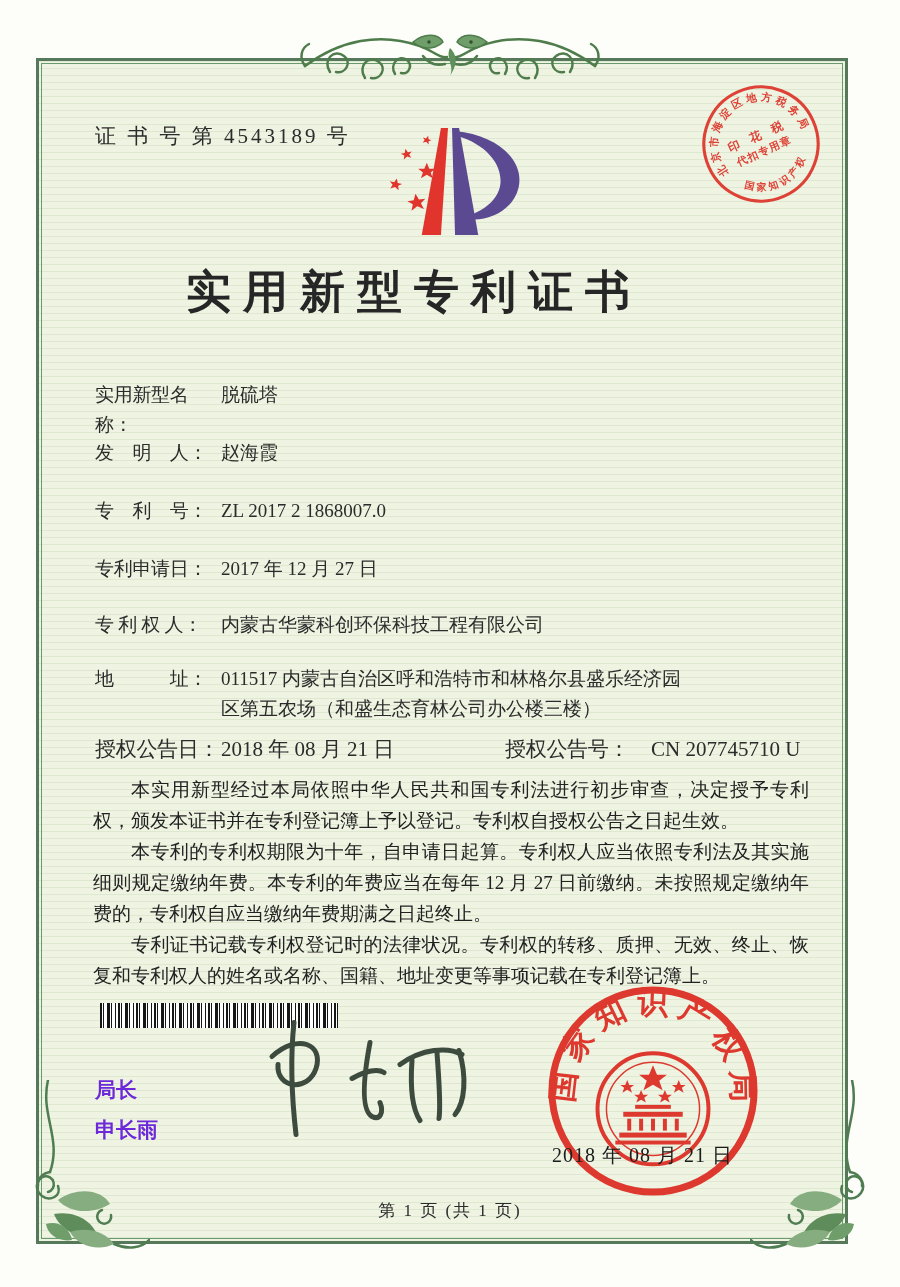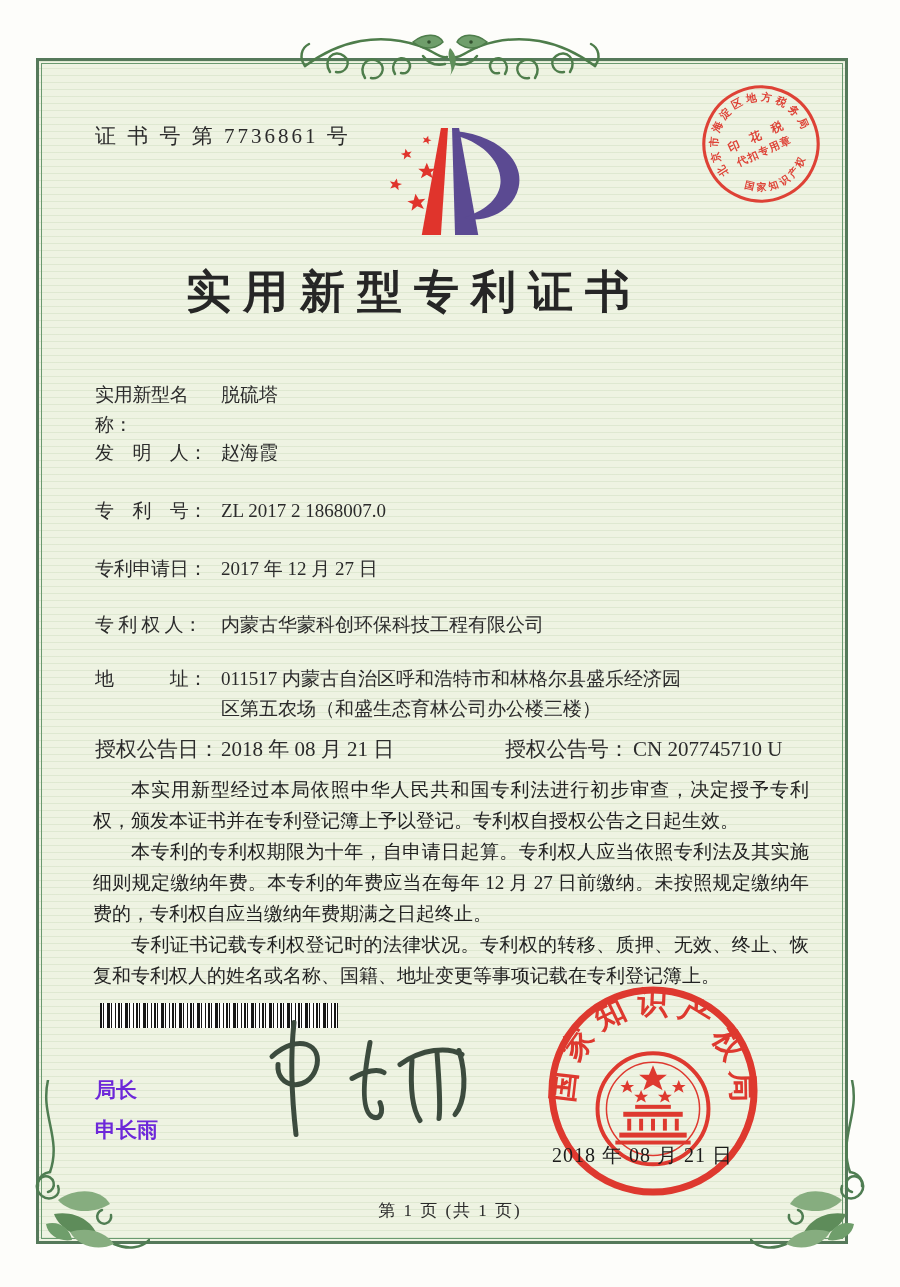--- a/index.html
+++ b/index.html
@@ -95,21 +95,21 @@
       <path d="M84,130 a7,7 0 1 0 9,5"></path>
     </g>
     <g stroke="none">
       <path d="M40,120 C60,106 84,110 92,124 C76,134 52,134 40,120 Z" fill="#86ad7f"></path>
       <path d="M36,134 C58,130 76,142 80,158 C62,160 42,150 36,134 Z" fill="#5e8c5a"></path>
       <path d="M52,152 C70,146 88,152 96,164 C80,172 60,166 52,152 Z" fill="#86ad7f"></path>
       <path d="M28,144 C40,140 52,148 54,160 C42,162 30,156 28,144 Z" fill="#6f9e6b"></path>
     </g>
   </svg>
 
-  <div class="cert-no">证 书 号 第 7736861 号</div>
+  <div class="cert-no">证 书 号 第 4543189 号</div>
 
   <svg class="logo" viewBox="0 0 150 115" xmlns="http://www.w3.org/2000/svg">
     <defs>
       <path id="star" d="M0,-10 L2.9,-3.1 10,-3.1 4.5,1.2 6.9,8.1 0,4 -6.9,8.1 -4.5,1.2 -10,-3.1 -2.9,-3.1 Z"></path>
     </defs>
     <g fill="#e0342c">
       <use href="#star" transform="translate(52,16) scale(0.45) rotate(18)"></use>
       <use href="#star" transform="translate(32,30) scale(0.55) rotate(-12)"></use>
       <use href="#star" transform="translate(52,47) scale(0.85)"></use>
       <use href="#star" transform="translate(21,60) scale(0.62) rotate(12)"></use>
@@ -164,21 +164,21 @@
     <span class="field-label">地　　　址：</span>
     <span class="field-value">011517 内蒙古自治区呼和浩特市和林格尔县盛乐经济园
 区第五农场（和盛生态育林公司办公楼三楼）</span>
   </div>
   <div class="row-split" style="left:95px;top:734px;">
     <span class="field-label" style="width:126px;flex-shrink:0;">授权公告日：</span>
     <span class="field-value">2018 年 08 月 21 日</span>
   </div>
   <div class="row-split" style="left:505px;top:734px;">
     <span class="field-label" style="flex-shrink:0;">授权公告号：</span>
-    <span class="field-value" style="margin-left:2px;">CN 207745710 U</span>
+    <span class="field-value" style="margin-left:20px;">CN 207745710 U</span>
   </div>
 
   <div class="body-text">
     <p>本实用新型经过本局依照中华人民共和国专利法进行初步审查，决定授予专利权，颁发本证书并在专利登记簿上予以登记。专利权自授权公告之日起生效。</p>
     <p>本专利的专利权期限为十年，自申请日起算。专利权人应当依照专利法及其实施细则规定缴纳年费。本专利的年费应当在每年 12 月 27 日前缴纳。未按照规定缴纳年费的，专利权自应当缴纳年费期满之日起终止。</p>
     <p>专利证书记载专利权登记时的法律状况。专利权的转移、质押、无效、终止、恢复和专利权人的姓名或名称、国籍、地址变更等事项记载在专利登记簿上。</p>
   </div>
 
   <div class="barcode"></div>
 

